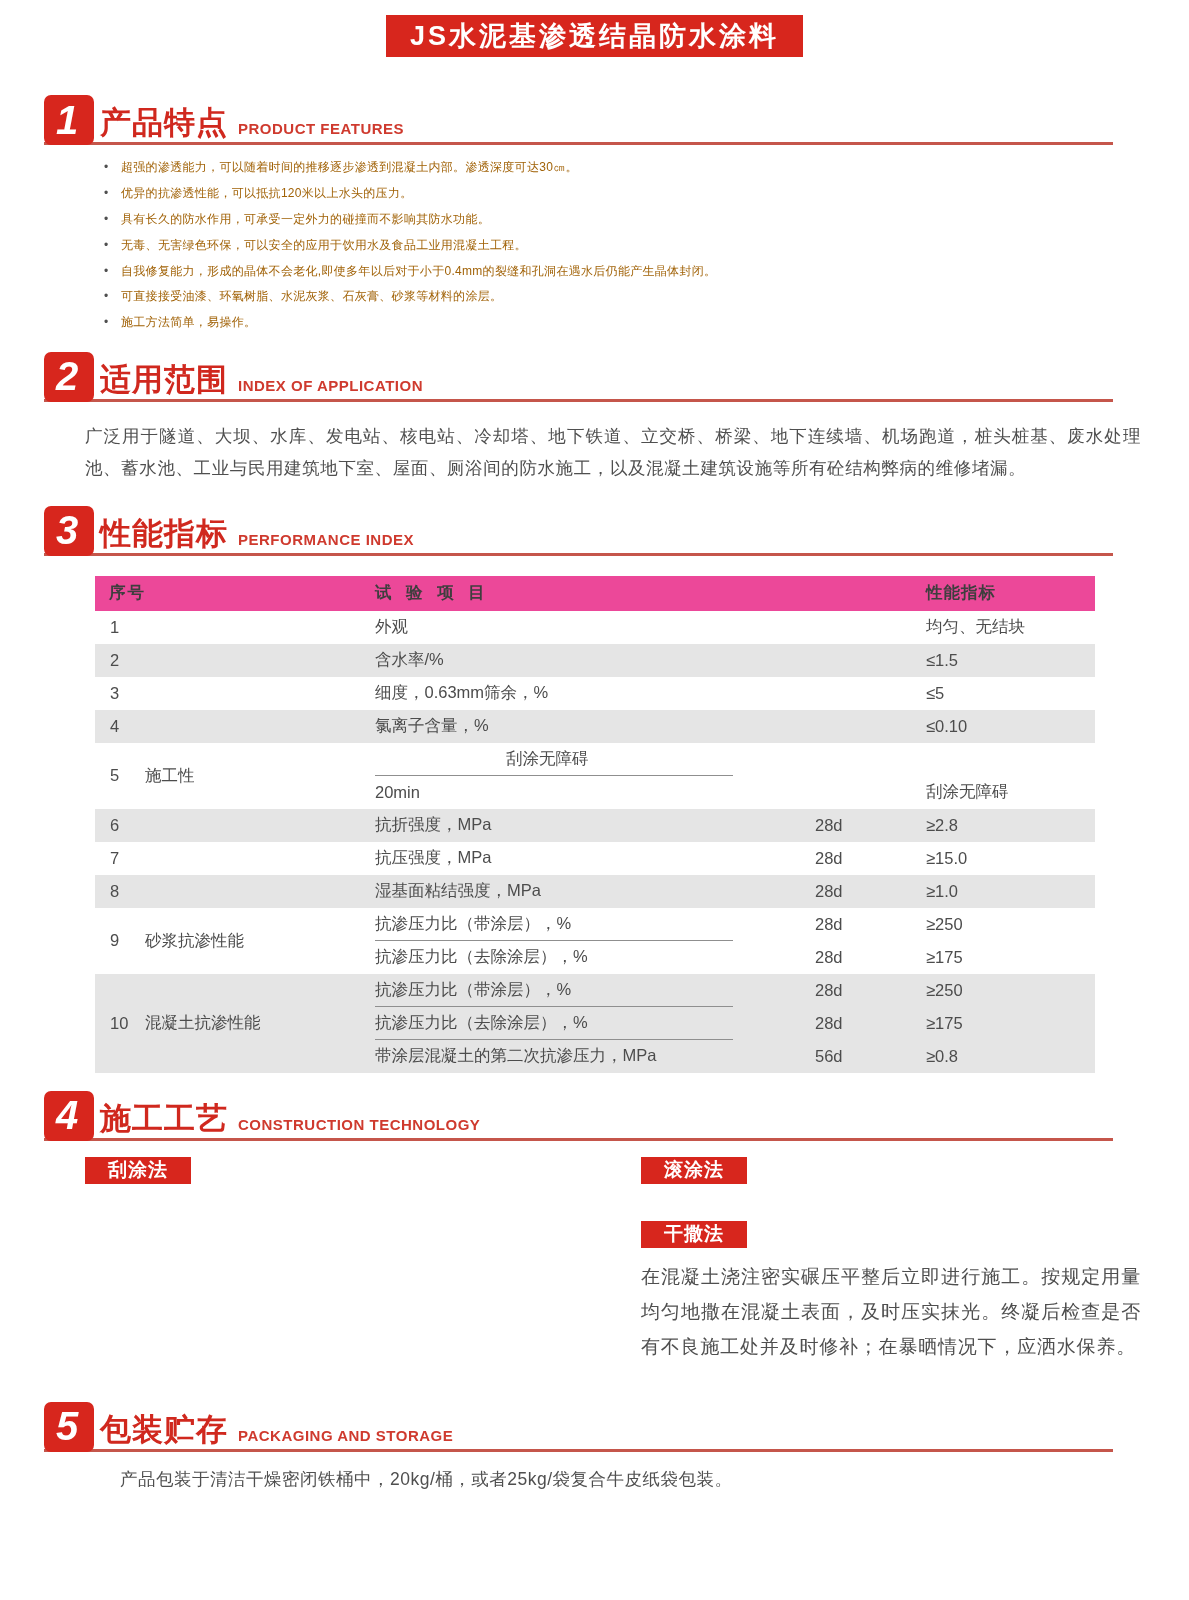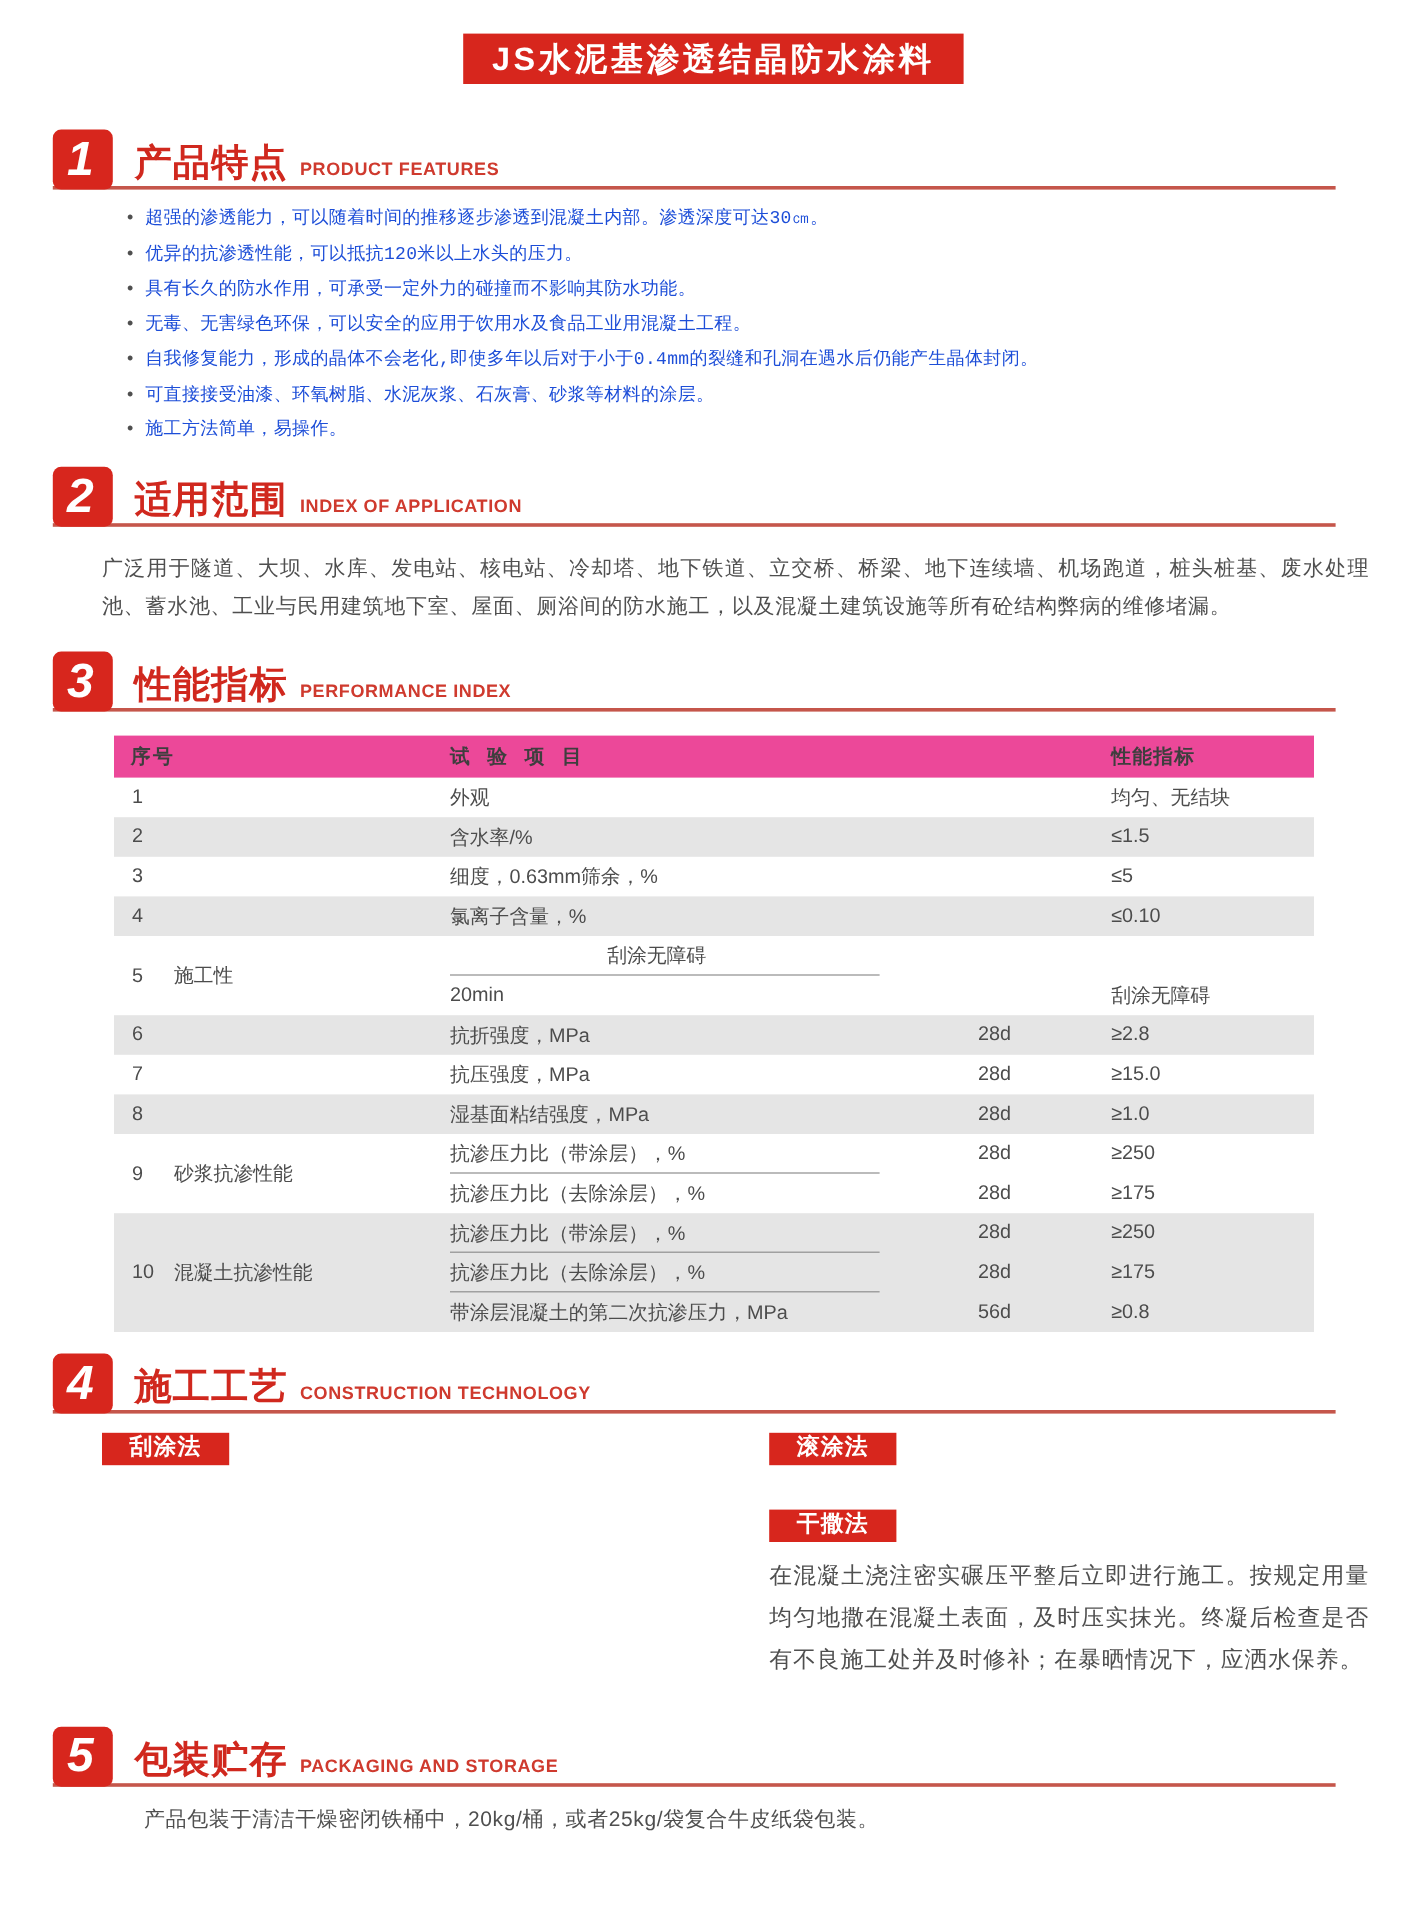--- a/index.html
+++ b/index.html
@@ -5,52 +5,52 @@
   * { box-sizing: border-box; margin: 0; padding: 0; }
   html,body { background:#ffffff; }
   body {
     width:1189px; height:1600px; margin:0 auto; position:relative;
     font-family:"Liberation Sans","DejaVu Sans",sans-serif;
     color:#4f4f4f; overflow:hidden;
   }
   .page { padding:0 44px; }
 
   
-  .title-wrap { text-align:center; padding-top:28px; }
+  .title-wrap { text-align:center; padding-top:15px; }
   .title-box {
     display:inline-block; background:#d7261d; color:#ffffff;
     font-size:27px; font-weight:bold; letter-spacing:3px;
     padding:5px 24px; line-height:1.2;
   }
 
   
   .sec-head {
     display:flex; align-items:flex-end; height:52px;
     border-bottom:3px solid #c5564b; margin-right:32px; position:relative;
   }
   .sec-num {
     flex:0 0 50px; height:50px; background:#d7261d; border-radius:7px;
     color:#fff; font-size:40px; font-weight:bold; font-style:italic;
     display:flex; align-items:center; justify-content:center;
     margin-bottom:-3px; padding-right:4px;
   }
-  .sec-cn { color:#d0281e; font-size:31px; font-weight:bold; margin-left:18px; line-height:1; padding-bottom:4px; letter-spacing:1px; }
+  .sec-cn { color:#d0281e; font-size:31px; font-weight:bold; margin-left:6px; line-height:1; padding-bottom:4px; letter-spacing:1px; }
   .sec-en { color:#cf3a2e; font-size:15px; font-weight:bold; margin-left:10px; padding-bottom:5px; letter-spacing:0.5px; }
 
   .mt-s1 { margin-top:36px; }
   .mt-s2 { margin-top:20px; }
   .mt-s3 { margin-top:20px; }
   .mt-s4 { margin-top:16px; }
   .mt-s5 { margin-top:36px; }
 
   
   .bullets { list-style:none; margin:16px 0 0 60px; }
   .bullets li {
-    position:relative; padding-left:17px; font-size:15px;
-    color:#1d4ed8; margin-bottom:12px; line-height:1.15; letter-spacing:0.3px;font-family:Liberation Mono, monospace;
+    position:relative; padding-left:17px; font-size:12px;
+    color:#a16207; margin-bottom:12px; line-height:1.15; letter-spacing:0.3px;
   }
   .bullets li::before { content:"•"; position:absolute; left:0; top:0; color:#4f4f4f; }
 
   
   .scope-text {
     margin:18px 4px 0 41px; font-size:17.5px; line-height:32px;
     color:#4f4f4f; letter-spacing:0.6px; text-align:justify;
   }
 
   

